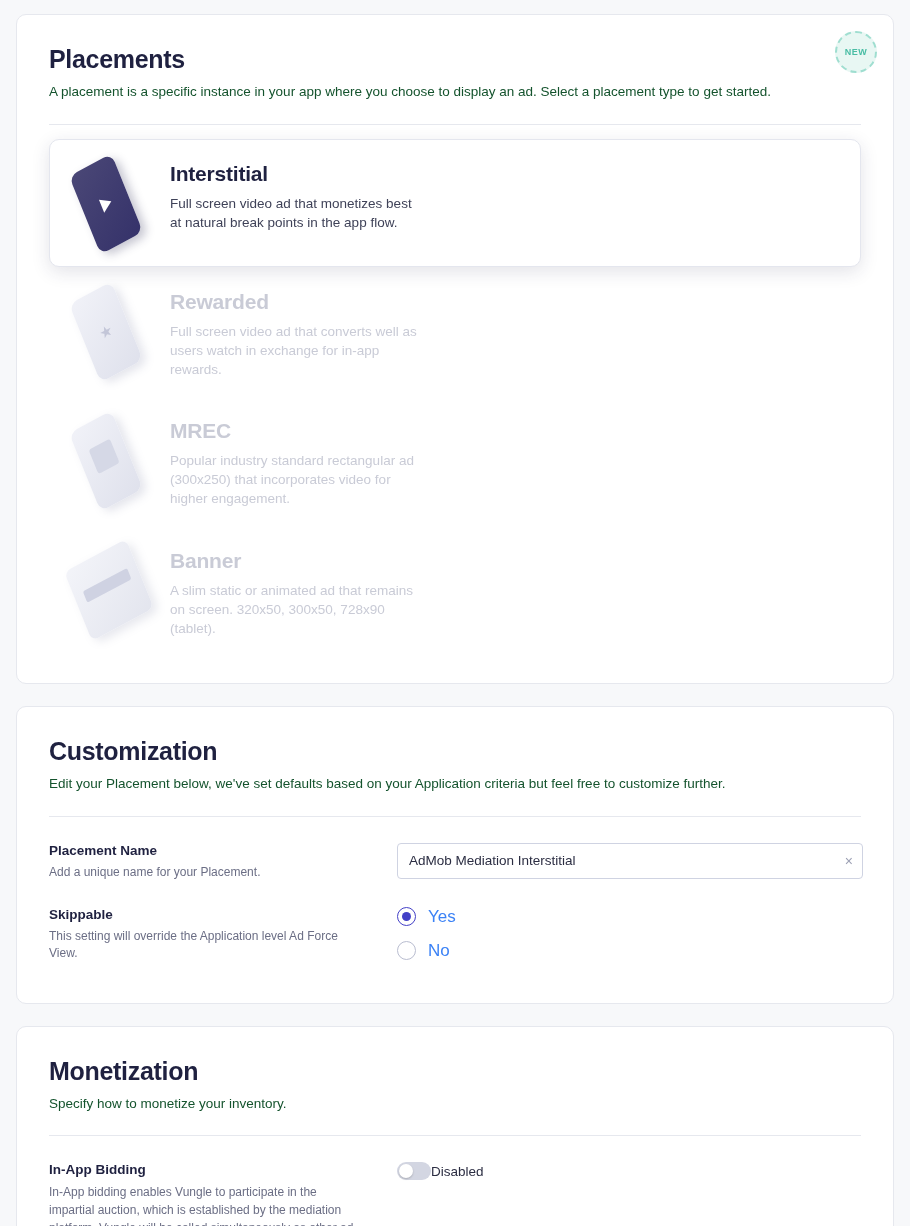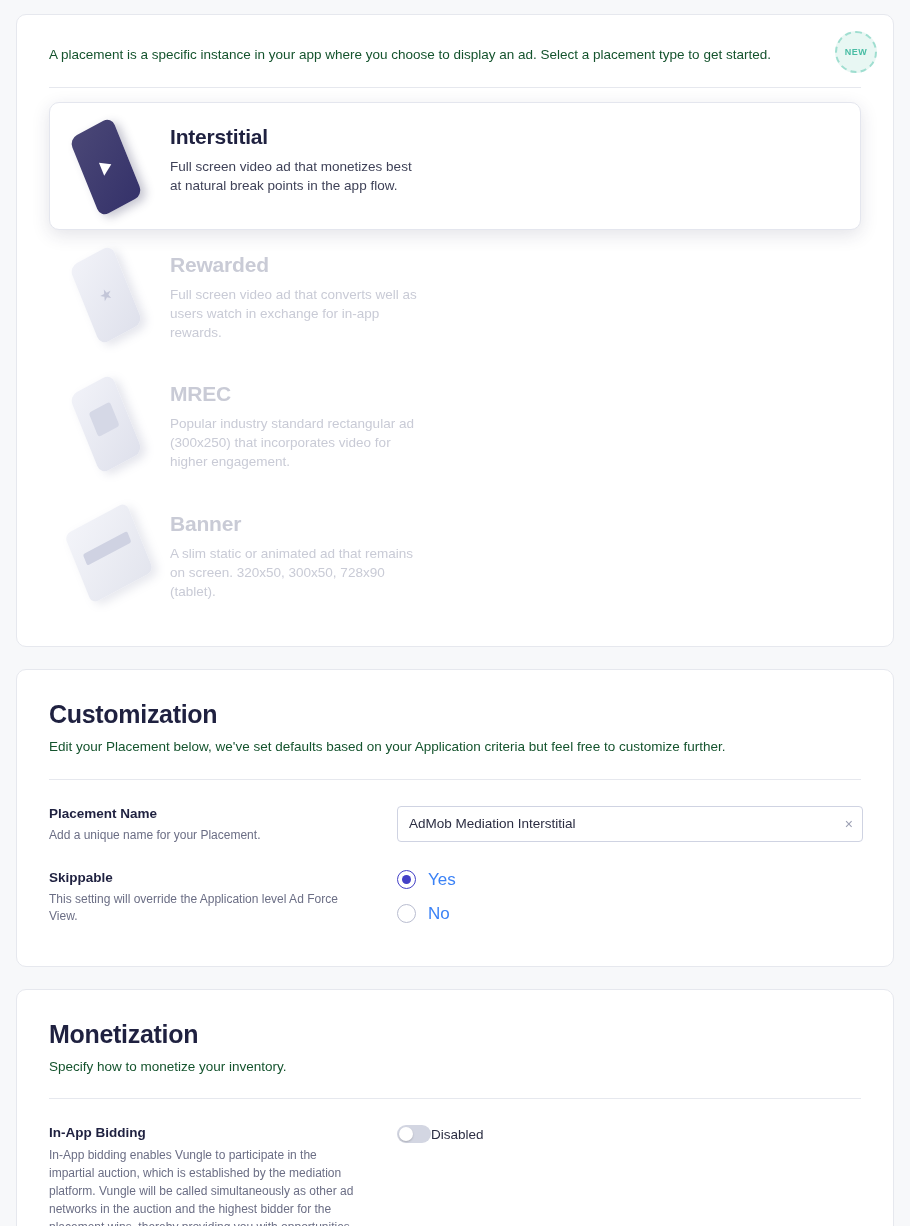--- a/index.html
+++ b/index.html
@@ -279,20 +279,21 @@
     min-width: 98px;
   }
 </style>
 </head>
 <body>
 
 <div class="page">
 
   <section class="card">
     <div class="card-inner pwrap">
+      <h2 class="section-title">Placements</h2>
       <p class="section-sub">A placement is a specific instance in your app where you choose to display an ad. Select a placement type to get started.</p>
       <div class="divider"></div>
 
       <div class="placements-grid">
 
         <div class="placement selected">
           <div class="thumb">
             <div class="dev phone-dark">
                 <span class="play"></span>
               </div>

